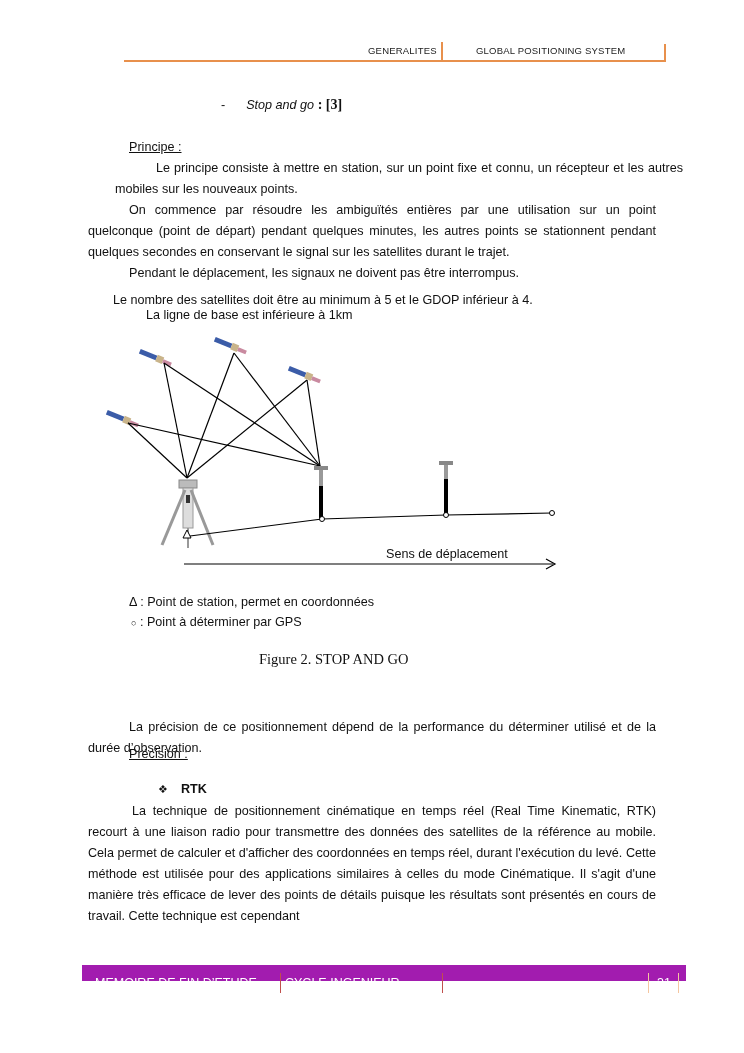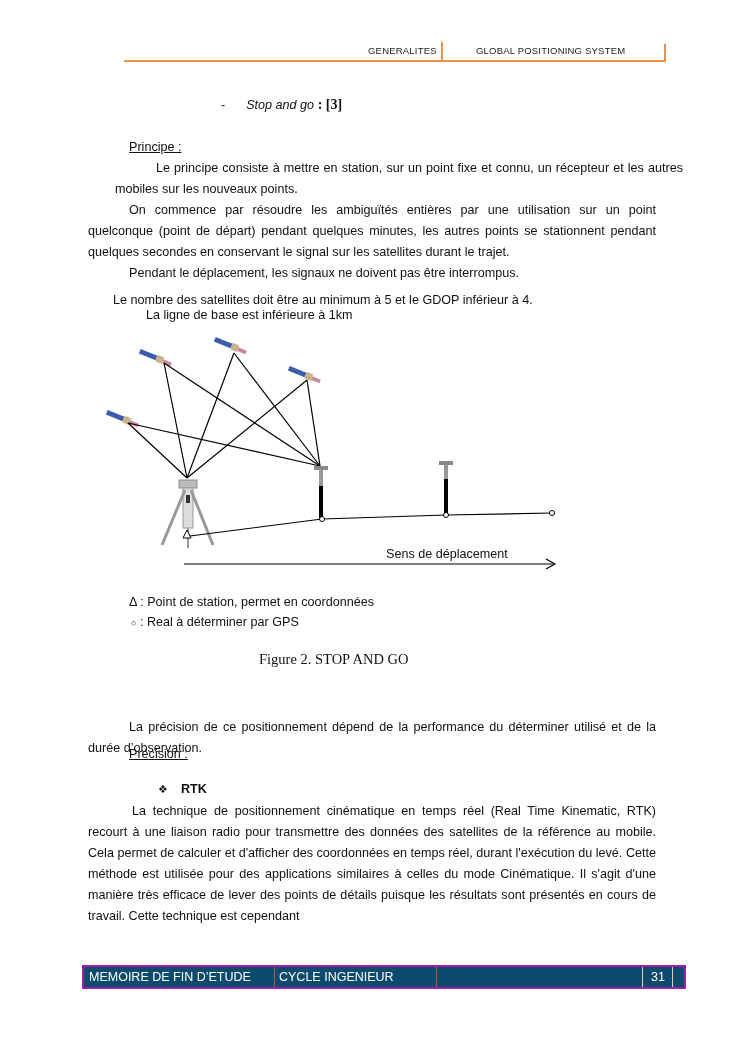--- a/index.html
+++ b/index.html
@@ -4,22 +4,22 @@
 <style>
   html, body { margin:0; padding:0; background:#ffffff; }
   body { width:744px; height:1053px; position:relative; overflow:hidden;
          font-family:"Liberation Sans", sans-serif; color:#111; }
   .abs { position:absolute; }
   .txt { font-size:12.6px; line-height:21px; }
   .just { text-align:justify; }
   .header-line { position:absolute; left:124px; top:60px; width:542px; height:2px; background:#e8904c; }
   .header-sep { position:absolute; width:2px; background:#e8904c; }
   .hdr-text { font-size:9.5px; letter-spacing:0.2px; color:#222; }
-  .footer { position:absolute; left:82px; top:965px; width:604px; height:24px;
-            background:#0c4a6e; border:2px solid #a21caf; box-sizing:border-box; }
+  .footer { position:absolute; left:82px; top:965px; width:604px; height:16px;
+            background:#ef4444; border:8px solid #a21caf; box-sizing:border-box; }
   .footer-cell { position:absolute; top:0; height:20px; line-height:20px; color:#fff; font-size:12.5px; }
   .footer-div { position:absolute; top:0; width:1px; height:20px; background:#f5c6a0; }
   .underline { text-decoration:underline; }
   .italic { font-style:italic; }
   .bold { font-weight:bold; }
   .serif { font-family:"Liberation Serif", serif; }
 </style>
 </head>
 <body>
 
@@ -108,21 +108,21 @@
   <polyline points="546,559 555,564 546,569" fill="none" stroke="#000" stroke-width="1.2"></polyline>
 </svg>
 <div class="abs" style="left:386px; top:547px; font-size:12.6px;">Sens de déplacement</div>
 
 <div class="abs txt" style="left:129px; top:592px;">
   <span>Δ</span>
   <span>: Point de station, permet en coordonnées</span>
 </div>
 <div class="abs txt" style="left:131px; top:612px;">
   <span style="font-size:9px;">○</span>
-  <span>: Real à déterminer par GPS</span>
+  <span>: Point à déterminer par GPS</span>
 </div>
 <div class="abs serif" style="left:259px; top:651px; font-size:14.5px;">Figure 2. STOP AND GO</div>
 
 <div class="abs txt underline" style="left:129px; top:736px;margin-top:8px;">Précision :</div>
 <div class="abs txt just" style="left:88px; top:717px; width:568px; text-indent:41px;">La précision de ce positionnement dépend de la performance du déterminer utilisé et de la durée d’observation.</div>
 
 <div class="abs txt" style="left:158px; top:779px;">
   <span style="font-size:11px;">❖</span>
   <span style="display:inline-block; width:6px;"></span>
   <span class="bold">RTK</span>

